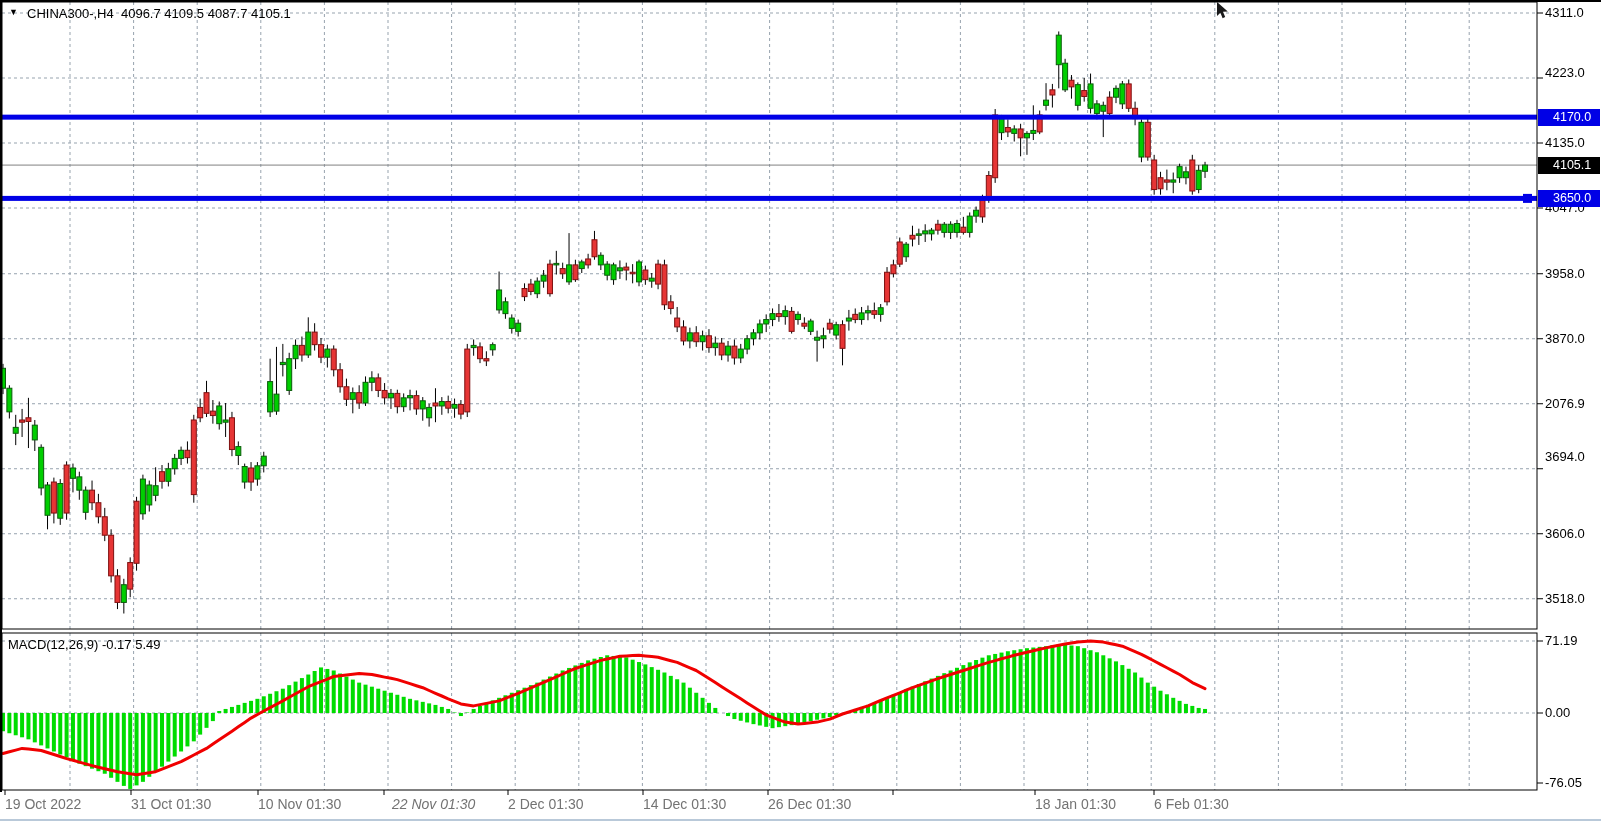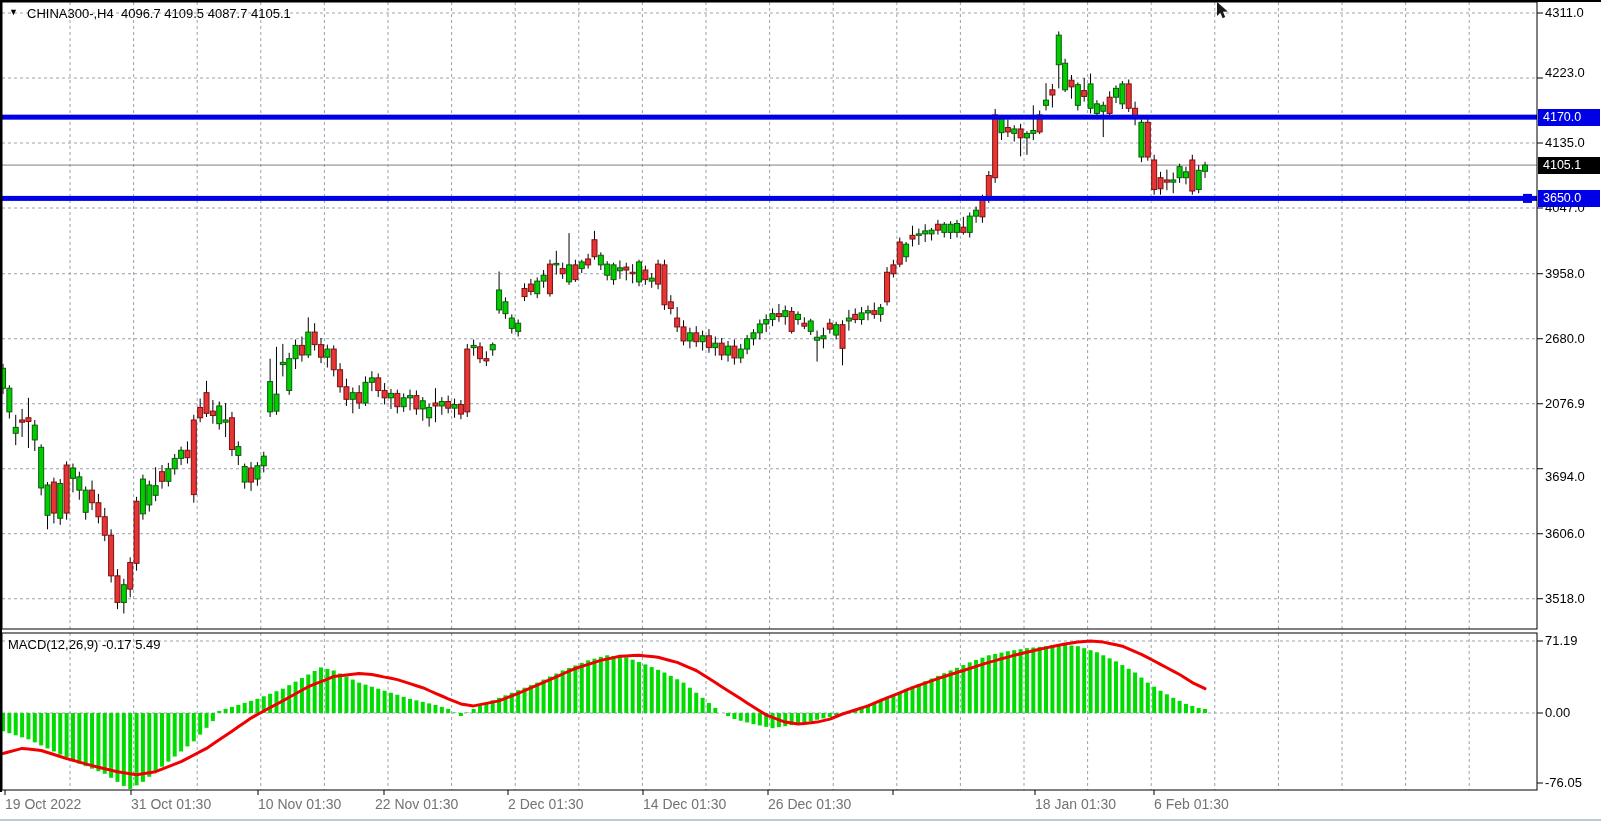--- a/index.html
+++ b/index.html
@@ -3,21 +3,21 @@
 <meta charset="utf-8">
 <style>
   html,body{margin:0;padding:0;background:#fff;}
   .root{position:relative;width:1601px;height:825px;background:#ffffff;overflow:hidden;
         font-family:"Liberation Sans",sans-serif;-webkit-font-smoothing:antialiased;}
   .chart-title{position:absolute;left:27px;top:6px;font-size:13px;color:#000;white-space:pre;}
   .title-arrow{position:absolute;left:9px;top:7px;font-size:9px;color:#000;}
   .macd-title{position:absolute;left:8px;top:637px;font-size:13px;color:#000;white-space:pre;}
   .axis-label{position:absolute;left:1545px;font-size:13px;color:#000;white-space:nowrap;}
   .price-box{position:absolute;left:1538px;width:62px;height:17px;font-size:12.5px;line-height:17px;
-             color:#fff;padding-left:5px;box-sizing:border-box;white-space:nowrap;}
+             color:#fff;padding-left:15px;box-sizing:border-box;white-space:nowrap;}
   .date-label{position:absolute;top:796px;font-size:14px;color:#737373;white-space:nowrap;}
   svg{position:absolute;left:0;top:0;}
 </style>
 </head>
 <body>
 
 <div class="root">
   <svg id="chart-svg" width="1601" height="825">
       <line x1="2" y1="13" x2="1537" y2="13" stroke="#97A3AE" stroke-width="1" stroke-dasharray="3 3"></line>
       <line x1="2" y1="78" x2="1537" y2="78" stroke="#97A3AE" stroke-width="1" stroke-dasharray="3 3"></line>
@@ -684,35 +684,35 @@
     </svg>
   <span class="title-arrow">▼</span>
   <span class="chart-title"><span>CHINA300-,H4</span><span>  </span><span>4096.7 4109.5 4087.7 4105.1</span></span>
   <span class="macd-title">MACD(12,26,9) -0.17 5.49</span>
   <div id="labels">
       <div class="axis-label" style="top: 5px;">4311.0</div>
       <div class="axis-label" style="top: 65px;">4223.0</div>
       <div class="axis-label" style="top: 135px;">4135.0</div>
       <div class="axis-label" style="top: 200px;">4047.0</div>
       <div class="axis-label" style="top: 265.739px;">3958.0</div>
-      <div class="axis-label" style="top: 330.739px;">2680.0</div>
+      <div class="axis-label" style="top: 330.739px;">3870.0</div>
       <div class="axis-label" style="top: 395.739px;">2076.9</div>
-      <div class="axis-label" style="top: 469px;">3694.0</div>
+      <div class="axis-label" style="top: 449px;">3694.0</div>
       <div class="axis-label" style="top: 525.739px;">3606.0</div>
       <div class="axis-label" style="top: 590.739px;">3518.0</div>
       <div class="axis-label" style="top: 633px;">71.19</div>
       <div class="axis-label" style="top: 705px; text-align: center;">0.00</div>
       <div class="axis-label" style="top: 775px;">-76.05</div>
       <div class="price-box" style="top: 108.648px; background: rgb(0, 0, 230);">4170.0</div>
       <div class="price-box" style="top: 189.898px; background: rgb(0, 0, 230);">3650.0</div>
       <div class="price-box" style="top: 156.585px; background: rgb(0, 0, 0);">4105.1</div>
       <div class="date-label" style="left: 5px;">19 Oct 2022</div>
       <div class="date-label" style="left: 131px;">31 Oct 01:30</div>
       <div class="date-label" style="left: 258px;">10 Nov 01:30</div>
-      <div class="date-label" style="left: 375px;">22 Nov 01:30</div>
+      <div class="date-label" style="left: 392px; font-style: italic;">22 Nov 01:30</div>
       <div class="date-label" style="left: 508px;">2 Dec 01:30</div>
       <div class="date-label" style="left: 643px;">14 Dec 01:30</div>
       <div class="date-label" style="left: 768px;">26 Dec 01:30</div>
       <div class="date-label" style="left: 893px; margin-top: 44px;">6 Jan 01:30</div>
       <div class="date-label" style="left: 1035px;">18 Jan 01:30</div>
       <div class="date-label" style="left: 1154px;">6 Feb 01:30</div>
     </div>
 </div>
 
 </body></html>

